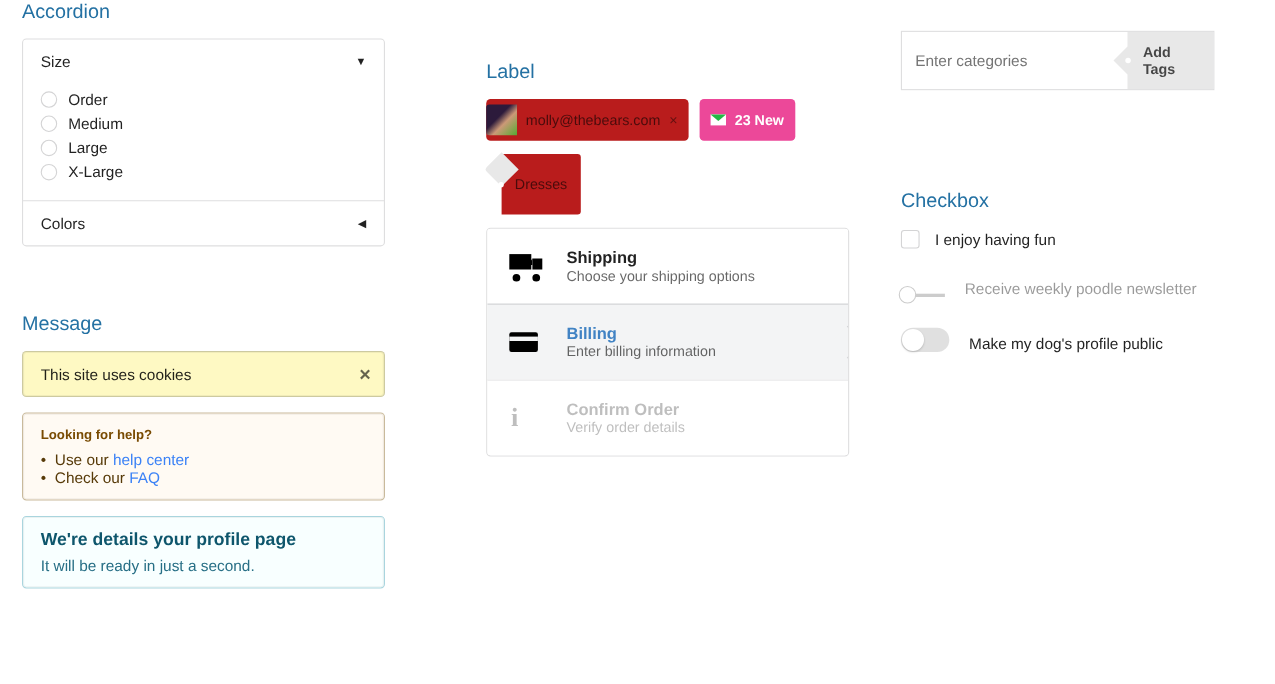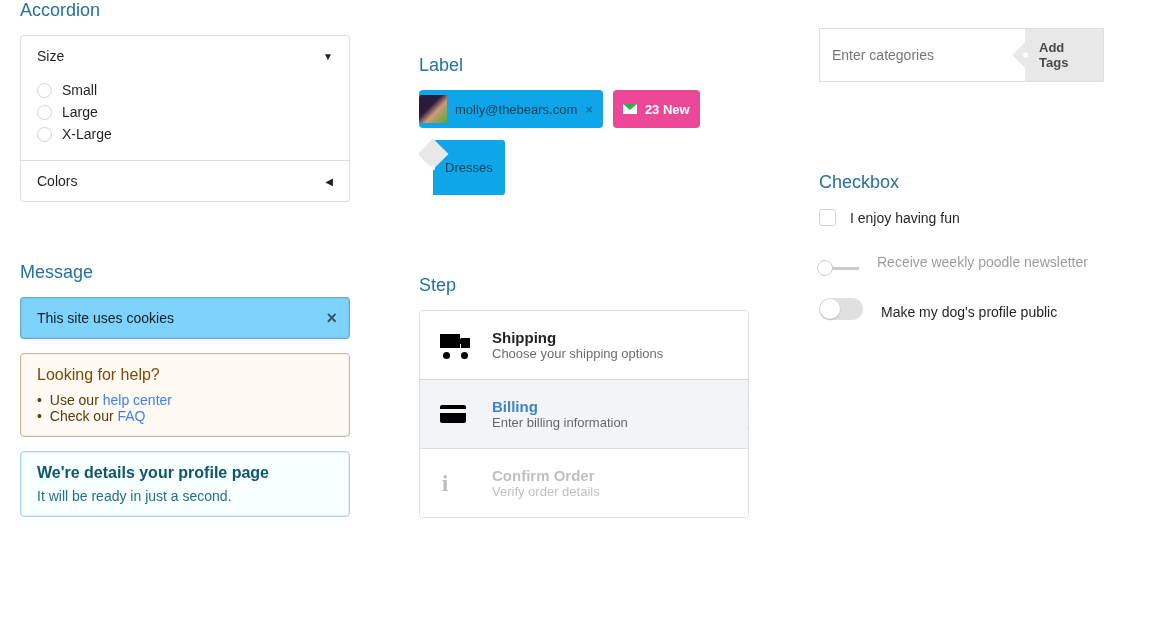--- a/index.html
+++ b/index.html
@@ -1,39 +1,39 @@
 <!DOCTYPE html>
 <html><head>
 <meta charset="utf-8">
 <style>
 *{box-sizing:border-box;margin:0;padding:0}
 body{font-family:-apple-system,BlinkMacSystemFont,"Segoe UI",Arial,sans-serif;background:#fff;color:rgba(0,0,0,.87);font-size:14px;width:1159px;height:622px;position:relative;overflow:hidden}
 .col{position:absolute}
 .col1{left:20px;top:0;width:330px}
-.col2{left:419px;top:55px;width:330px}
+.col2{left:442px;top:55px;width:330px}
 .col3{left:819px;top:28px;width:285px}
 h4{font-weight:400;font-size:18px;color:#2471a3;margin-bottom:14px}
 .accordion{border:1px solid rgba(34,36,38,.15);border-radius:4px;background:#fff}
 .acc-title{padding:12px 16px;display:flex;justify-content:space-between;align-items:center;cursor:pointer;color:rgba(0,0,0,.87)}
 .acc-content{padding:0 16px 12px 16px}
 .radio-item{display:flex;align-items:center;margin:6px 0;cursor:pointer}
 .radio-circle{width:15px;height:15px;border:1px solid #d4d4d5;border-radius:50%;margin-right:10px;background:#fff}
 .acc-sep{border-top:1px solid rgba(34,36,38,.15)}
 .dropdown-icon{font-size:10px}
-.message{border:1px solid rgba(34,36,38,.22);border-radius:4px;padding:12px 16px;margin-bottom:14px;background:#7dd3fc;position:relative;box-shadow:0 0 0 1px rgba(34,36,38,.06) inset}
+.message{border:1px solid rgba(34,36,38,.22);border-radius:4px;padding:12px 16px;margin-bottom:14px;background:#fef9c3;position:relative;box-shadow:0 0 0 1px rgba(34,36,38,.06) inset}
 .message .close{position:absolute;right:12px;top:10px;font-size:18px;color:rgba(0,0,0,.6);cursor:pointer;font-weight:bold}
 .message.warning{background:#fffaf3;border-color:#c9ba9b;color:#573a08}
-.message.warning .hdr{font-weight:400;font-size:16px;color:#794b02;margin-bottom:8px}
+.message.warning .hdr{font-weight:700;font-size:12px;color:#794b02;margin-bottom:8px}
 .message.info{background:#f8ffff;border-color:#a9d5de;color:#276f86}
 .message.info .hdr{font-weight:700;font-size:16px;color:#0e566c;margin-bottom:6px}
 .message ul{list-style:none;margin-left:0}
 .message ul li::before{content:"• ";margin-right:4px}
 .link{color:#3b82f6;cursor:pointer}
 .label-row{display:flex;gap:10px;flex-wrap:wrap;margin-bottom:12px}
-.ui-label{display:inline-flex;align-items:center;background:#0ea5e9;border-radius:4px;padding:5px 10px;font-size:13px;color:rgba(0,0,0,.6)}
+.ui-label{display:inline-flex;align-items:center;background:#b91c1c;border-radius:4px;padding:5px 10px;font-size:13px;color:rgba(0,0,0,.6)}
 .ui-label.image{padding-left:0}
 .ui-label.image .avatar{width:28px;height:28px;border-radius:3px 0 0 3px;background:linear-gradient(135deg,#2c1a3b 40%,#c97 60%,#5a3 100%);margin-right:8px}
 .ui-label .delete{margin-left:8px;color:rgba(0,0,0,.45);cursor:pointer}
 .ui-label.green{background:#ec4899;color:#fff;font-weight:700}
 .ui-label.tag{position:relative;border-radius:0 3px 3px 0;margin-left:14px;padding:20px 12px}
 .ui-label.tag::before{content:"";position:absolute;left:-11px;top:3px;width:22px;height:22px;background:#e8e8e8;transform:rotate(45deg);border-bottom-left-radius:3px}
 .ui-label.tag::after{content:"";position:absolute;left:-3px;top:50%;width:5px;height:5px;background:#fff;border-radius:50%;transform:translateY(-50%)}
 .mail-icon{width:14px;height:10px;background:#fff;display:inline-block;margin-right:8px;position:relative}
 .mail-icon::before{content:"";position:absolute;top:0;left:0;border-left:7px solid transparent;border-right:7px solid transparent;border-top:6px solid #21ba45}
 .step-group{border:1px solid rgba(34,36,38,.15);border-radius:4px;overflow:hidden}
@@ -77,21 +77,25 @@
 <div class="col col1">
   <h4>Accordion</h4>
   <div class="accordion">
     <div class="acc-title">
       <span>Size</span>
       <span class="dropdown-icon">▼</span>
     </div>
     <div class="acc-content">
       <div class="radio-item">
           <span class="radio-circle"></span>
-          <span>Small</span>
+          <span>Order</span>
+        </div>
+      <div class="radio-item">
+          <span class="radio-circle"></span>
+          <span>Medium</span>
         </div>
       <div class="radio-item">
           <span class="radio-circle"></span>
           <span>Large</span>
         </div>
       <div class="radio-item">
           <span class="radio-circle"></span>
           <span>X-Large</span>
         </div>
     </div>
@@ -132,21 +136,20 @@
       <span class="mail-icon"></span>
       <span>23 New</span>
     </div>
   </div>
   <div class="label-row">
     <div class="ui-label tag">
       <span>Dresses</span>
     </div>
   </div>
 
-  <h4 style="margin-top:80px">Step</h4>
   <div class="step-group">
     <div class="step">
       <div class="icon-slot">
           <div class="truck-icon">
             <div class="body"></div>
             <div class="cab"></div>
             <div class="w1"></div>
             <div class="w2"></div>
           </div>
         </div>

